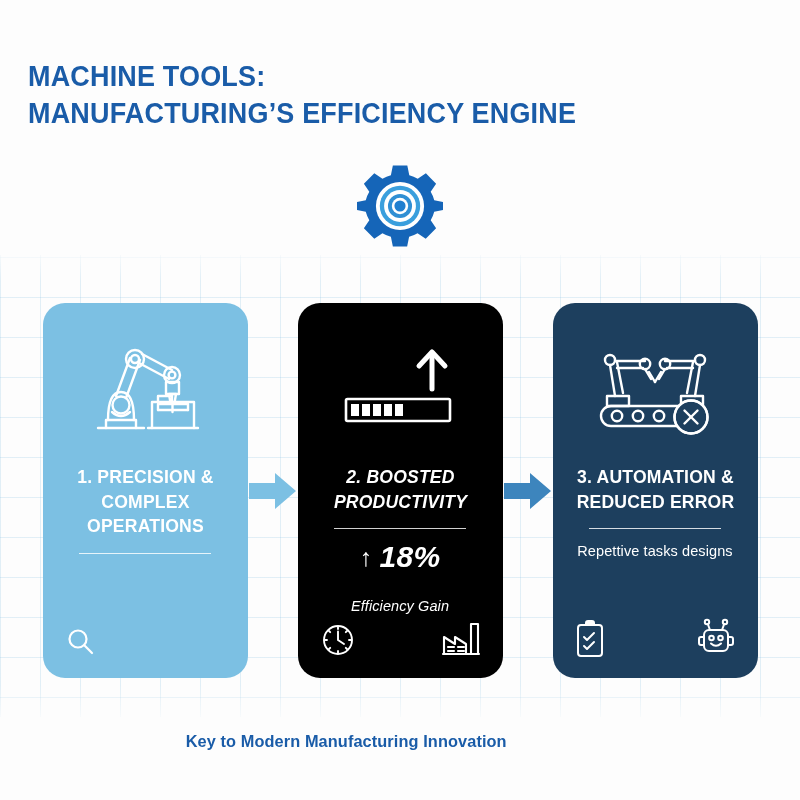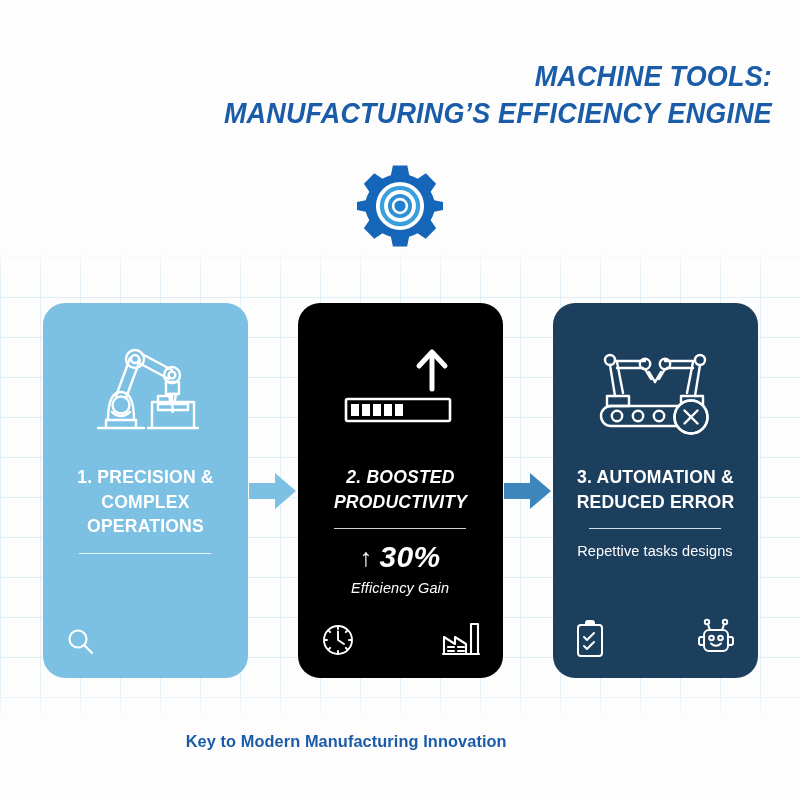--- a/index.html
+++ b/index.html
@@ -40,22 +40,21 @@
       rgba(253,253,253,0.0) 430px,
       rgba(253,253,253,0.80) 462px);
   }
 
   
   #header {
     position: absolute;
     left: 0;
     top: 58px;
     width: 800px;
-    text-align: right;
-    font-style: italic;
+    text-align: left;
   }
   .title-line {
     color: #1a5ca8;
     font-weight: bold;
     letter-spacing: 0.2px;
     line-height: 1.28;
     font-stretch: condensed;
     transform: scaleX(0.93);
   }
   #title-line-1 { font-size: 29px; }
@@ -144,21 +143,21 @@
     letter-spacing: 0.3px;
   }
   .stat-arrow { font-size: 25px; font-weight: bold; }
 
   .card-sub {
     font-size: 14.5px;
     text-align: center;
     line-height: 1.25;
     letter-spacing: 0.1px;
   }
-  .stat-sub { font-size: 14.5px; margin-top: 7px; }
+  .stat-sub { font-size: 14.5px; margin-top: 25px; }
 
   .bottom-icons {
     position: absolute;
     left: 0;
     bottom: 16px;
     width: 100%;
     display: flex;
     align-items: flex-end;
     padding: 0 22px;
     height: 46px;
@@ -279,21 +278,21 @@
         <rect x="55" y="59" width="8" height="12" fill="#ffffff" stroke="none"></rect>
       </svg>
     </div>
 
     <div class="card-title">2. BOOSTED PRODUCTIVITY</div>
 
     <div class="divider"></div>
 
     <div class="stat-big">
       <span class="stat-arrow">↑</span>
-      <span>30%</span>
+      <span>18%</span>
     </div>
     <div class="card-sub stat-sub">Efficiency Gain</div>
 
     <div class="bottom-icons">
       <span class="bi-left">
         <svg width="36" height="36" viewBox="0 0 36 36" fill="none" stroke="#ffffff" stroke-width="1.9" stroke-linecap="round">
           <circle cx="18" cy="18" r="14"></circle>
           <path d="M18 9.5 V18 L24 22"></path>
           <path d="M18 5.2 V7"></path>
             <path d="M18 29 V30.8"></path>

